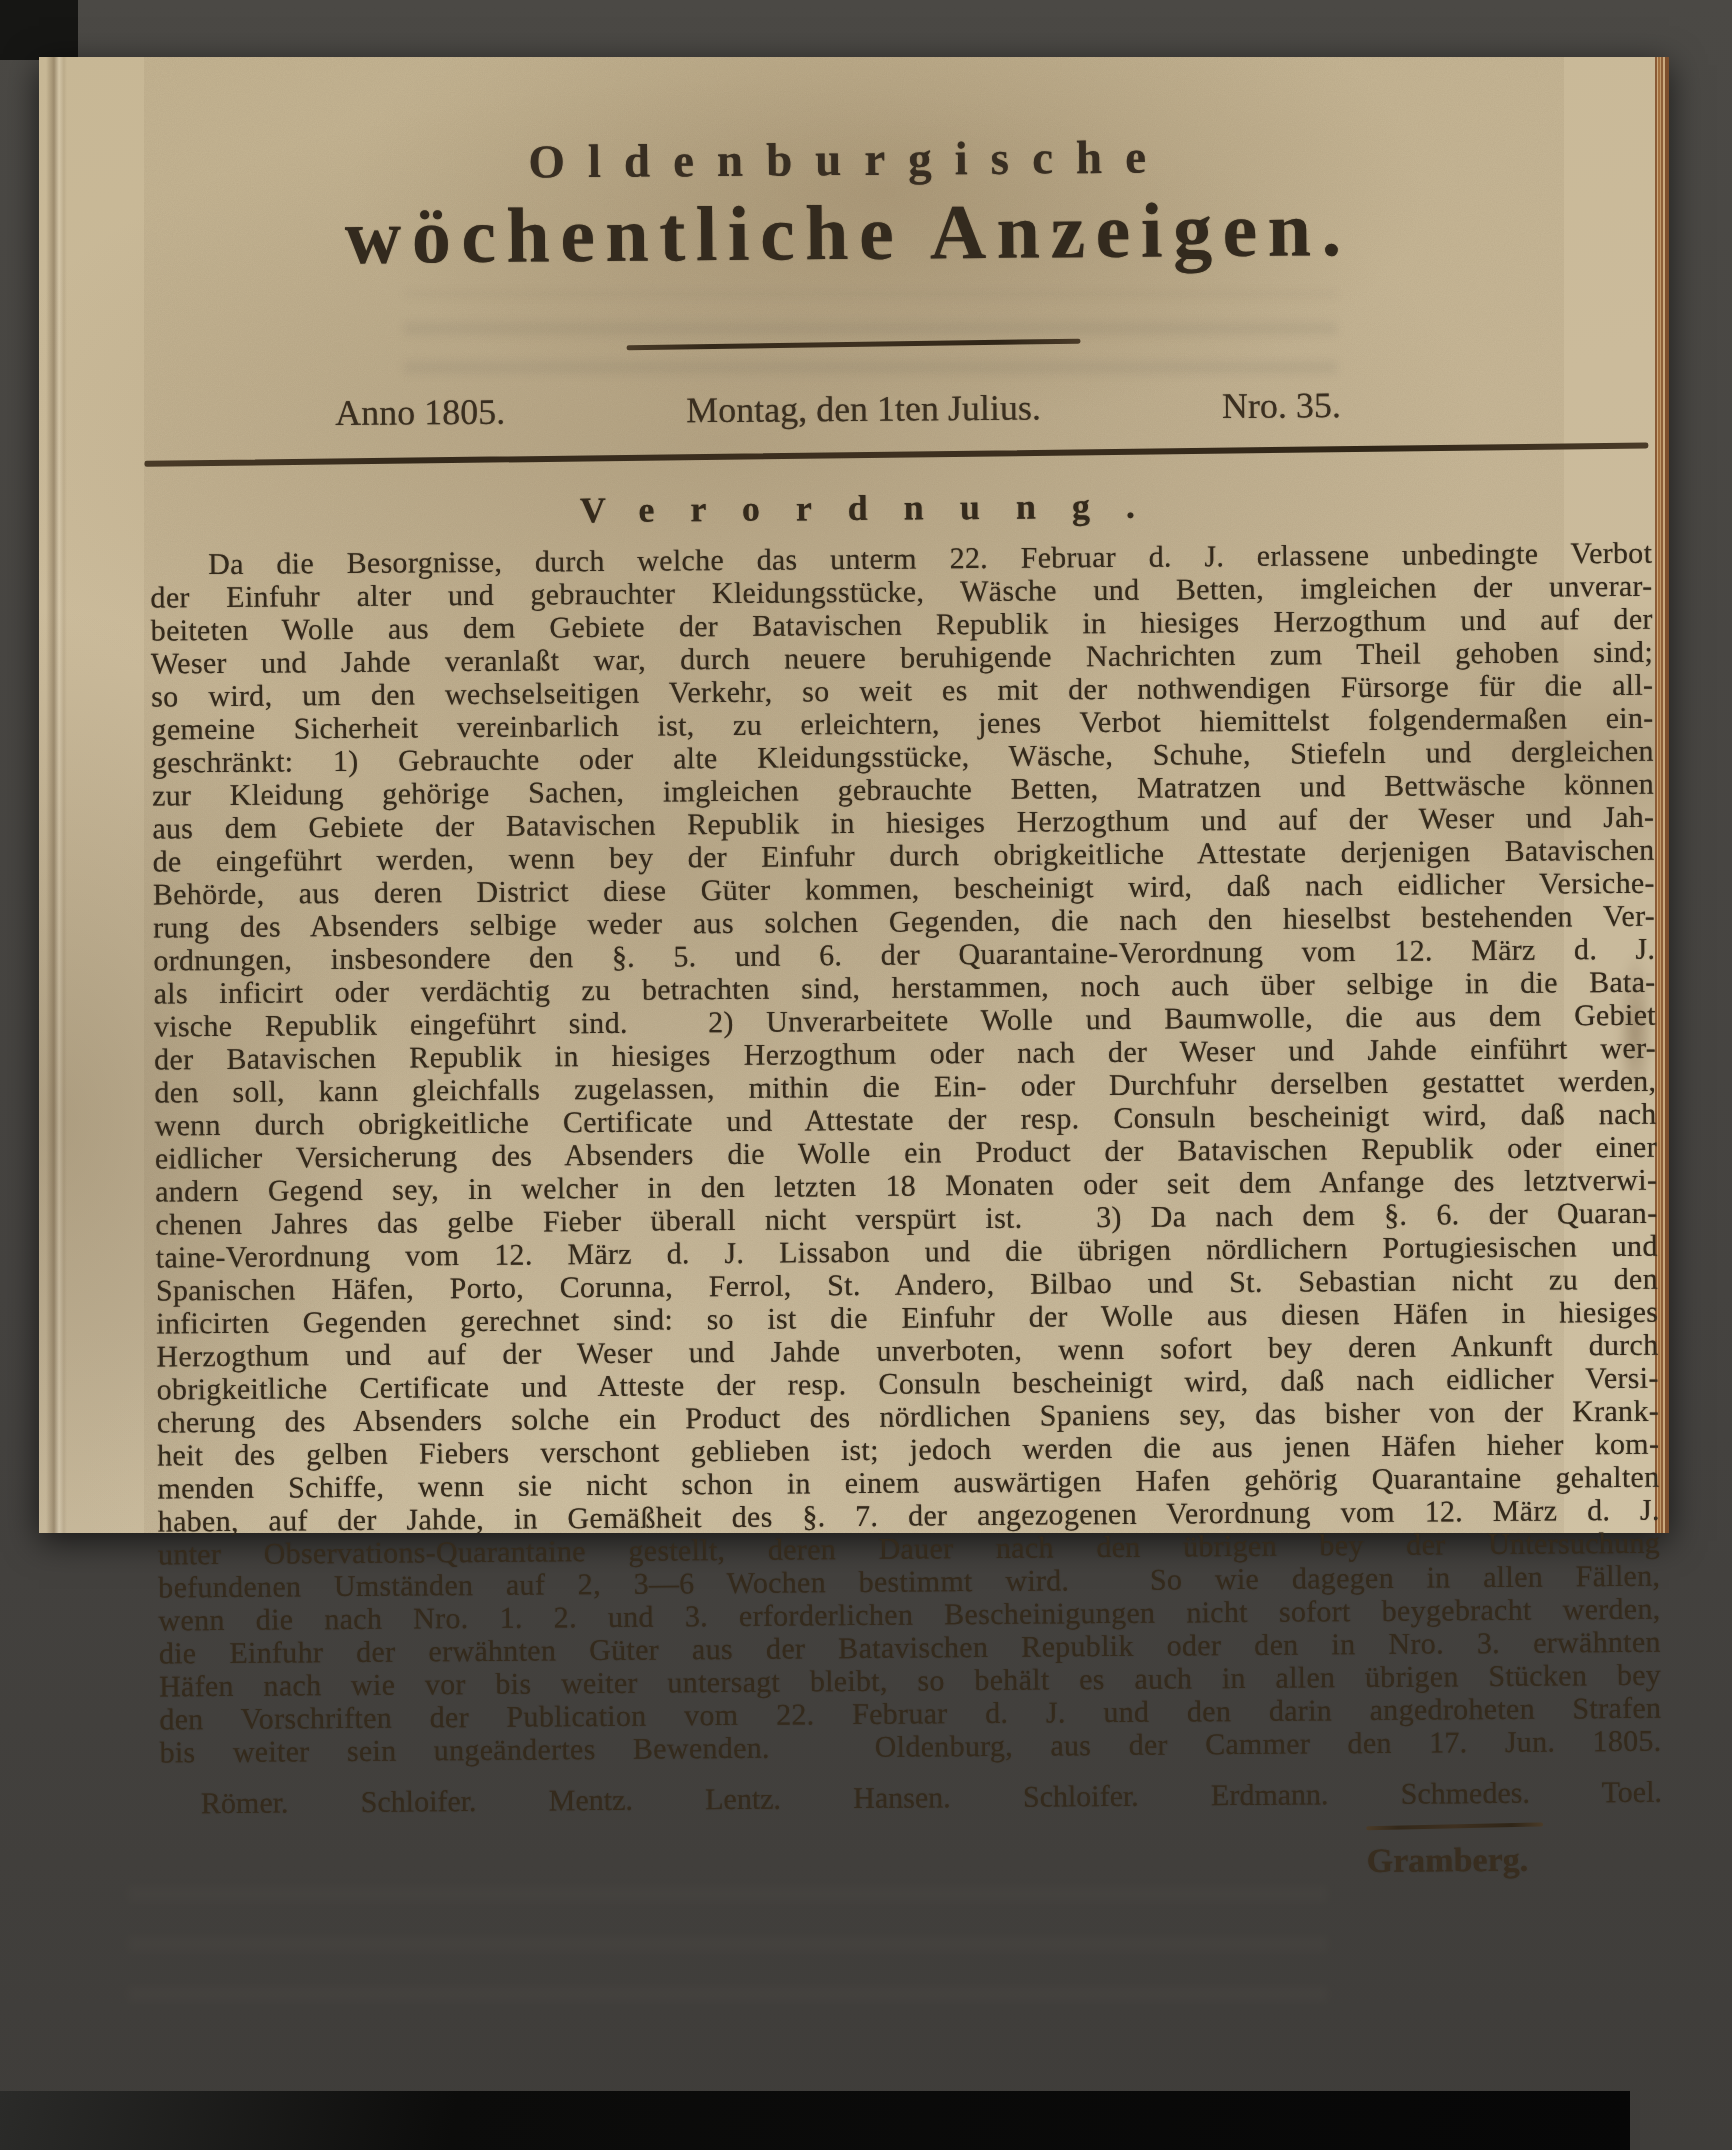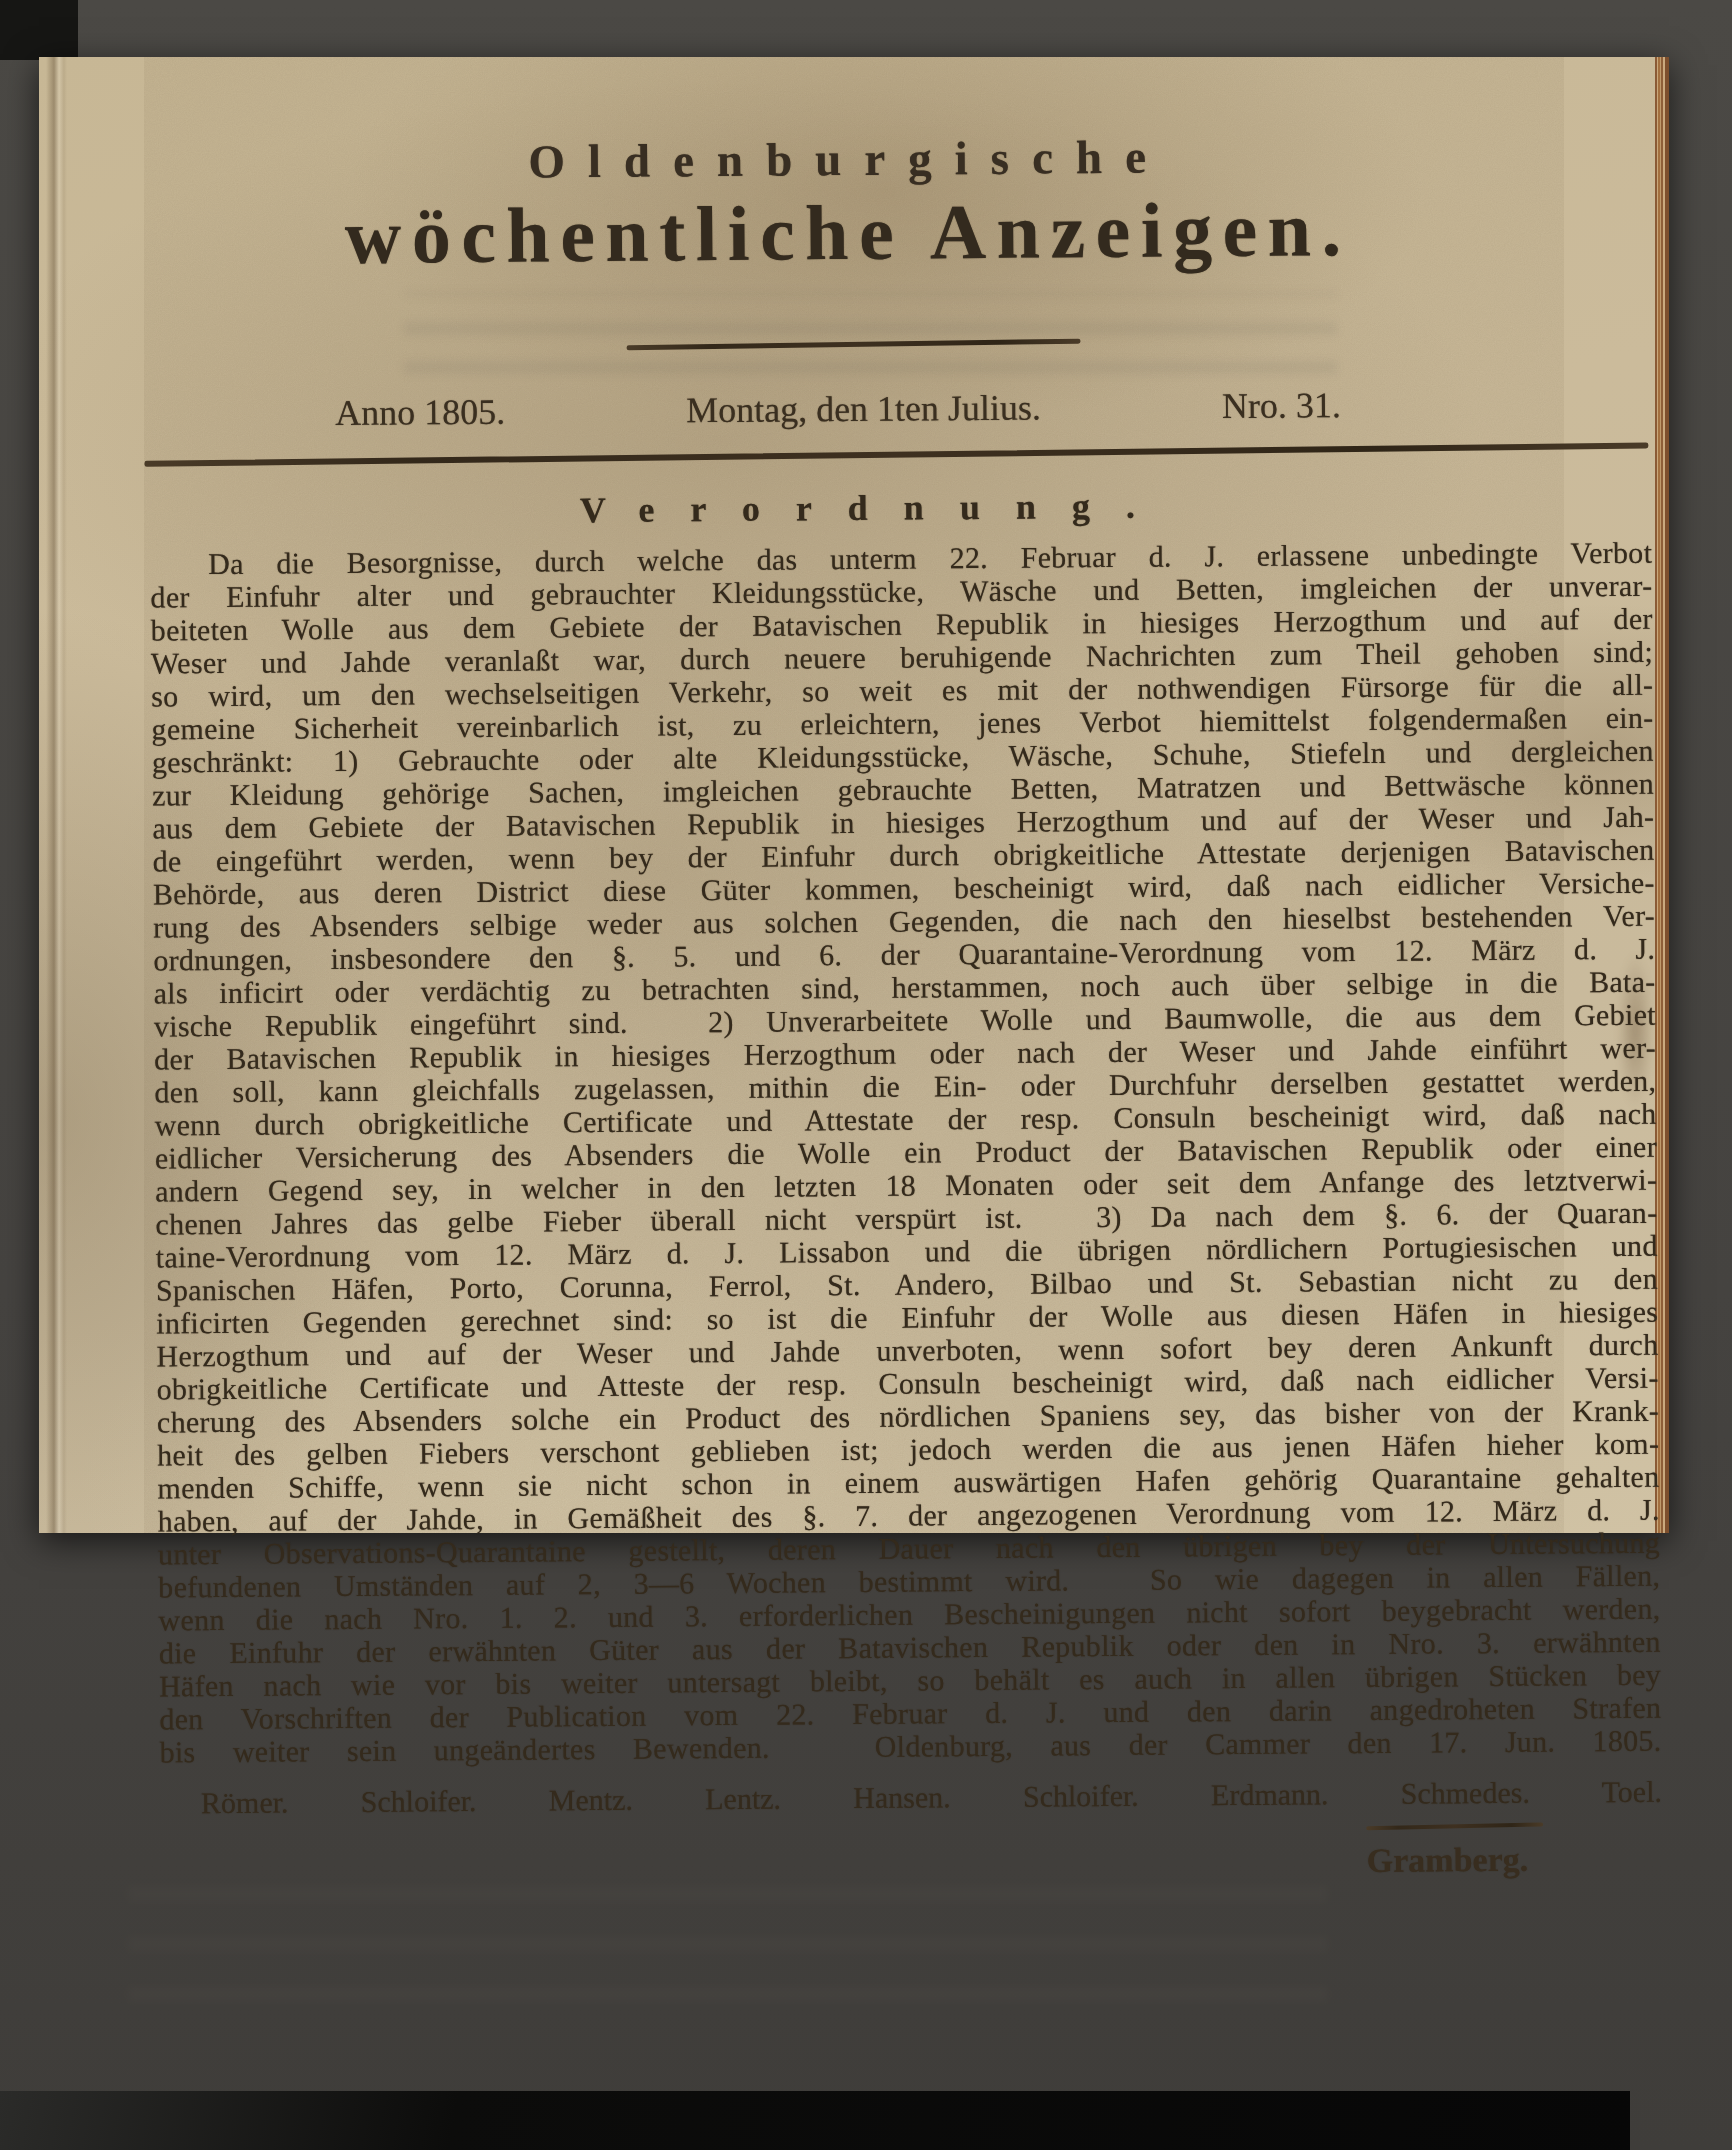--- a/index.html
+++ b/index.html
@@ -118,21 +118,21 @@
     <div class="ghost ghost-footer"></div>
 
     <div class="content">
       <div class="title1 ink">Oldenburgische</div>
       <div class="title2 ink">wöchentliche Anzeigen.</div>
       <div class="rule rule-short"></div>
 
       <div class="dateline ink">
         <span>Anno 1805.</span>
         <span>Montag, den 1ten Julius.</span>
-        <span>Nro. 31.</span>
+        <span>Nro. 35.</span>
       </div>
       <div class="rule rule-long"></div>
 
       <h1 class="article-heading ink">Verordnung.</h1>
 
       <div class="body-lines ink">
           <div class="body-line">Da die Besorgnisse, durch welche das unterm 22. Februar d. J. erlassene unbedingte Verbot</div>
           <div class="body-line">der Einfuhr alter und gebrauchter Kleidungsstücke, Wäsche und Betten, imgleichen der unverar-</div>
           <div class="body-line">beiteten Wolle aus dem Gebiete der Batavischen Republik in hiesiges Herzogthum und auf der</div>
           <div class="body-line">Weser und Jahde veranlaßt war, durch neuere beruhigende Nachrichten zum Theil gehoben sind;</div>

